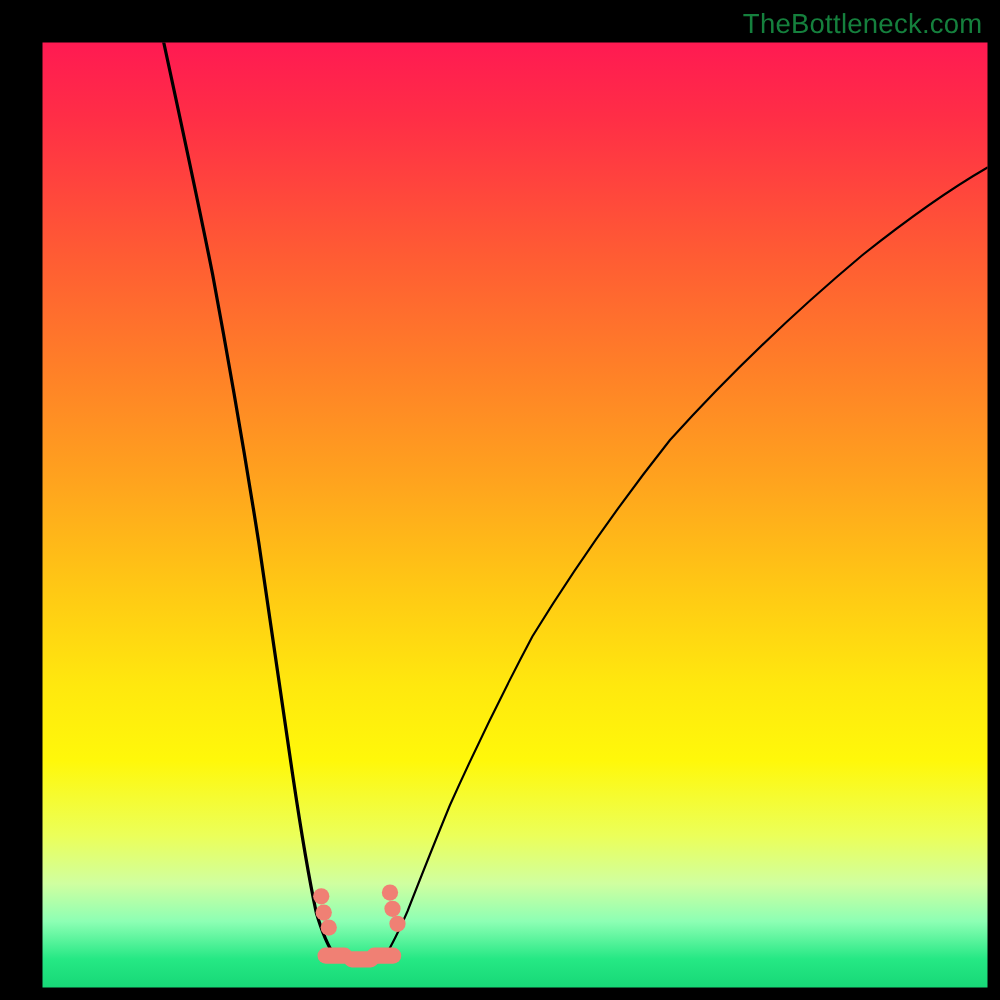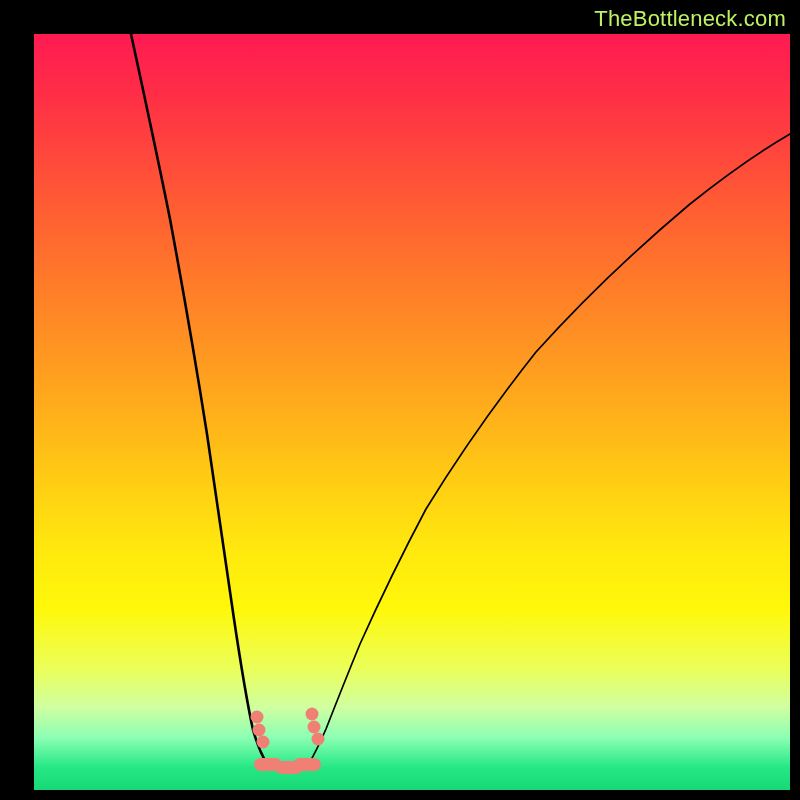--- a/index.html
+++ b/index.html
@@ -38,21 +38,21 @@
       #d0ffa0 89%,
       #8dffb4 93%,
       #25e884 97%,
       #17d877 100%
     );
   }
   .watermark {
     position: absolute;
     top: 6px;
     right: 14px;
-    color: #bef264;
+    color: #15803d;
     font-size: 22px;
     letter-spacing: 0.2px;
     user-select: none;
   }
   svg.curve-layer {
     position: absolute;
     left: 0;
     top: 0;
     width: 756px;
     height: 756px;

